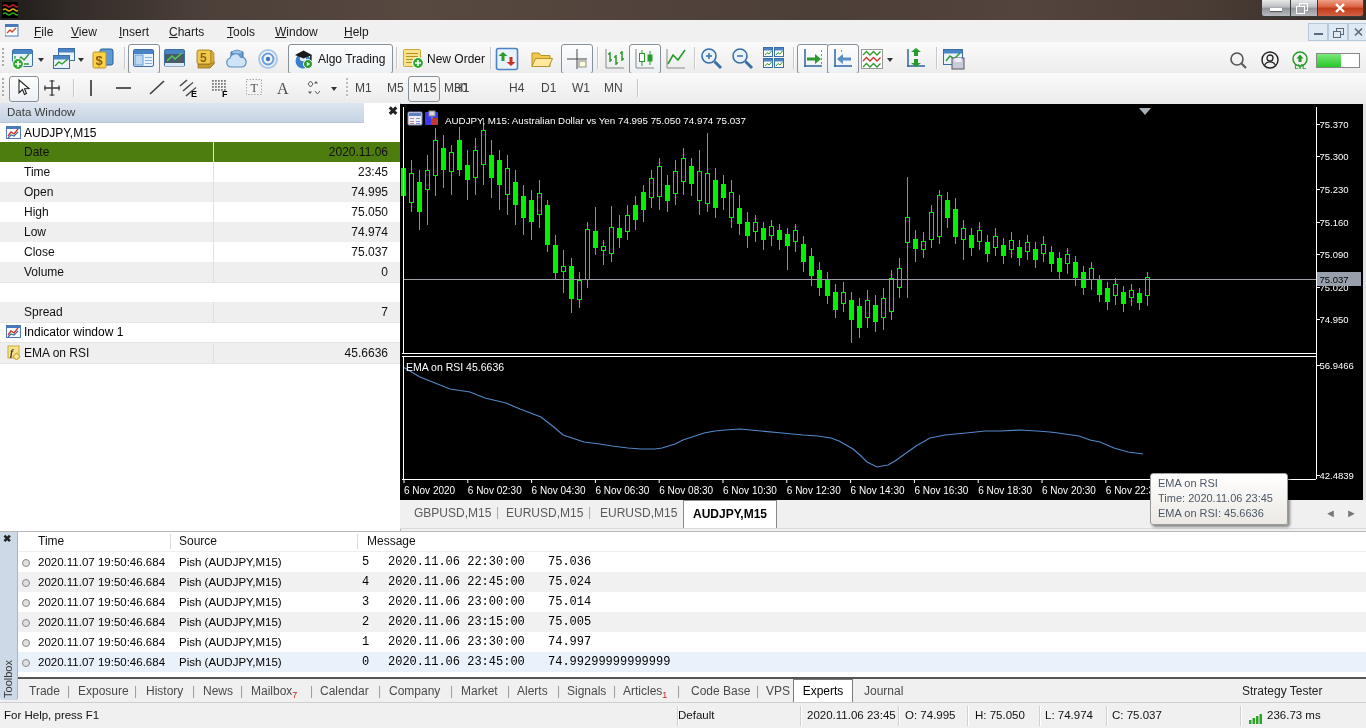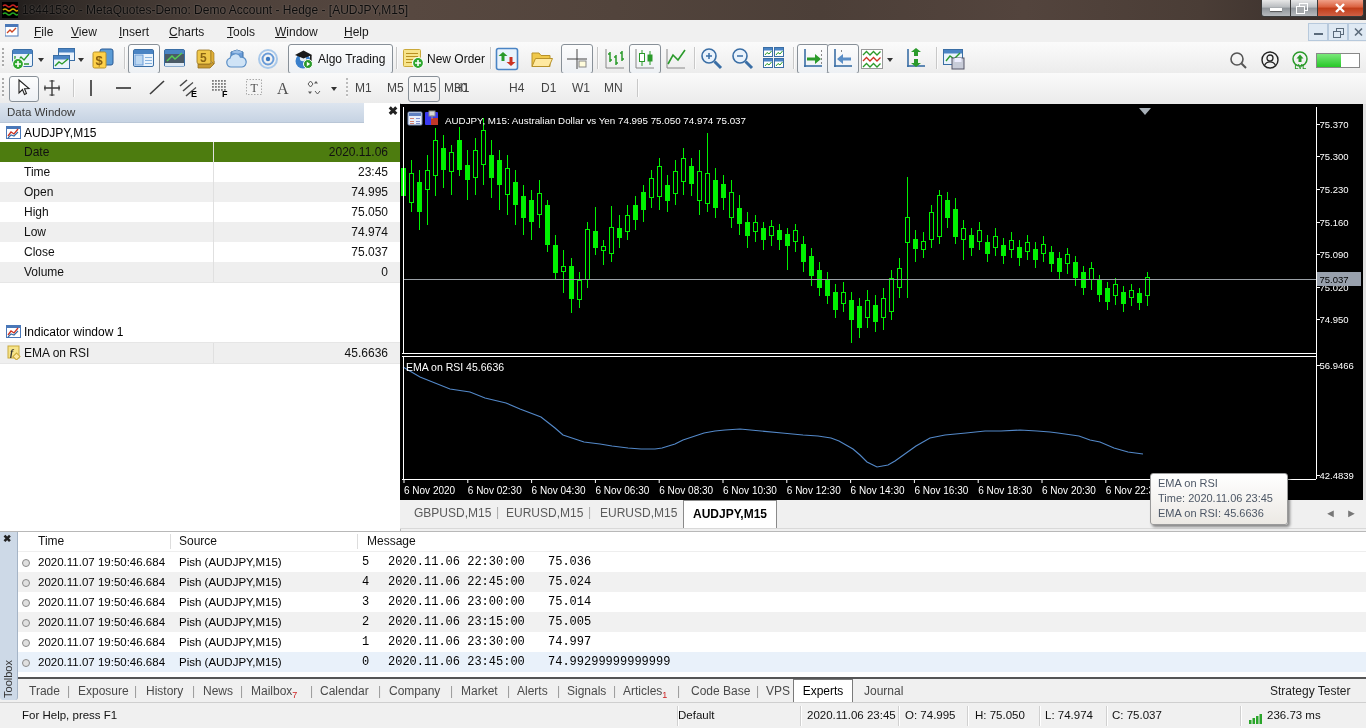--- a/index.html
+++ b/index.html
@@ -23,21 +23,20 @@
 </style></head>
 <body>
 
 <div class="abs" style="left:0;top:0;width:1366px;height:20px;background:linear-gradient(90deg,#1d1a19 0%,#332c28 5%,#4c403a 15%,#574840 30%,#52443c 45%,#4c3f38 60%,#53443d 75%,#4a3d36 88%,#352c29 100%)">
 <svg width="16" height="16" style="position:absolute;left:2px;top:2px">
       <rect width="16" height="16" fill="#000"></rect>
       <path d="M1 4 q2 -2 4 0 t4 0 t4 0 t3 0" stroke="#cc2222" fill="none" stroke-width="1.6"></path>
       <path d="M1 8 q2 -2 4 0 t4 0 t4 0 t3 0" stroke="#ddaa00" fill="none" stroke-width="1.6"></path>
       <path d="M1 12 q2 -2 4 0 t4 0 t4 0 t3 0" stroke="#22aa22" fill="none" stroke-width="1.6"></path>
     </svg>
-<div class="abs" style="left:22px;top:3px;font:12px 'Liberation Sans',sans-serif;color:#0c0c0c;text-shadow:0 0 2px rgba(255,255,255,.25)">18441530 - MetaQuotes-Demo: Demo Account - Hedge - [AUDJPY,M15]</div>
 <div class="abs" style="left:1261px;top:0;width:28px;height:16px;background:linear-gradient(#e8e8e8,#b9bcc0 45%,#8f9499 50%,#b7babd);border:1px solid #3a3a3a;border-top:none;border-bottom-right-radius:0;border-bottom-left-radius:3px">
       <div class="abs" style="left:8px;top:8px;width:12px;height:3px;background:#fff;box-shadow:0 1px 1px #555"></div>
     </div>
 <div class="abs" style="left:1290px;top:0;width:26px;height:16px;background:linear-gradient(#e8e8e8,#b9bcc0 45%,#8f9499 50%,#b7babd);border:1px solid #3a3a3a;border-top:none">
       <div class="abs" style="left:8px;top:3px;width:7px;height:6px;border:1.5px solid #fff"></div>
       <div class="abs" style="left:5px;top:6px;width:7px;height:6px;border:1.5px solid #fff;background:#a5a8ab"></div>
     </div>
 <div class="abs" style="left:1317px;top:0;width:45px;height:16px;background:linear-gradient(#f0a088,#d95f3d 45%,#c13c18 50%,#d06045);border:1px solid #3a3a3a;border-top:none;border-bottom-right-radius:3px">
       <svg width="12" height="12" style="position:absolute;left:16px;top:2px">
         <path d="M2 2 L10 10 M10 2 L2 10" stroke="#fff" stroke-width="2.4"></path>
@@ -379,20 +378,25 @@
       <div class="abs" style="left:213px;top:0;width:1px;height:20px;background:#e0e0e0"></div>
     </div>
 <div class="abs" style="left:0;top:139px;width:400px;height:20px;background:#ffffff;border-bottom:1px solid #e6e6e6">
       <div class="dwl">Close</div>
       <div class="dwv">75.037</div>
       <div class="abs" style="left:213px;top:0;width:1px;height:20px;background:#e0e0e0"></div>
     </div>
 <div class="abs" style="left:0;top:159px;width:400px;height:20px;background:#efefef;border-bottom:1px solid #e6e6e6">
       <div class="dwl">Volume</div>
       <div class="dwv">0</div>
+      <div class="abs" style="left:213px;top:0;width:1px;height:20px;background:#e0e0e0"></div>
+    </div>
+<div class="abs" style="left:0;top:199px;width:400px;height:20px;background:#efefef;border-bottom:1px solid #e6e6e6">
+      <div class="dwl">Spread</div>
+      <div class="dwv">7</div>
       <div class="abs" style="left:213px;top:0;width:1px;height:20px;background:#e0e0e0"></div>
     </div>
 <svg width="16" height="14" style="position:absolute;left:6px;top:222px">
       <rect x="0.5" y="0.5" width="14" height="12" fill="#fff" stroke="#4a78b8"></rect>
       <rect x="1" y="1" width="13" height="2" fill="#4a78b8"></rect>
       <path d="M2 10 l3 -4 l3 2 l4 -5" stroke="#cc3322" fill="none" stroke-width="1.3"></path>
       <path d="M2 12 l3 -3 l3 1 l4 -4" stroke="#3a6ea5" fill="none" stroke-width="1.1"></path>
     </svg>
 <div class="abs" style="left:24px;top:222px;font:12px 'Liberation Sans',sans-serif;color:#000">Indicator window 1</div>
 <div class="abs" style="left:0;top:239px;width:400px;height:20px;background:#efefef;border-top:1px solid #e6e6e6;border-bottom:1px solid #e6e6e6">
@@ -757,25 +761,25 @@
 <div class="bsep" style="left:240px">|</div>
 <div class="bsep" style="left:310px">|</div>
 <div class="bsep" style="left:378px">|</div>
 <div class="bsep" style="left:450px">|</div>
 <div class="bsep" style="left:507px">|</div>
 <div class="bsep" style="left:557px">|</div>
 <div class="bsep" style="left:613px">|</div>
 <div class="bsep" style="left:677px">|</div>
 <div class="bsep" style="left:756px">|</div>
 <div class="abs" style="left:793px;top:0;width:58px;height:24px;background:#fff;border:1px solid #7a7a7a;border-bottom:none;font:12px 'Liberation Sans',sans-serif;color:#000;text-align:center;line-height:23px">Experts</div>
-<div class="bt" style="left:1270px;color:#222">Strategy Tester</div>
+<div class="bt" style="left:1242px;color:#222">Strategy Tester</div>
 </div>
 </div>
 <div class="abs" style="left:0;top:702px;width:1366px;height:26px;background:#f0f0f0;border-top:1px solid #cfcfcf">
-<div class="st" style="left:22px">For Help, press F1</div>
+<div class="st" style="left:4px">For Help, press F1</div>
 <div class="st" style="left:678px">Default</div>
 <div class="st" style="left:807px">2020.11.06 23:45</div>
 <div class="st" style="left:905px">O: 74.995</div>
 <div class="st" style="left:975px">H: 75.050</div>
 <div class="st" style="left:1045px">L: 74.974</div>
 <div class="st" style="left:1112px">C: 75.037</div>
 <div class="st" style="left:1267px">236.73 ms</div>
 <div class="ssep" style="left:677px"></div>
 <div class="ssep" style="left:800px"></div>
 <div class="ssep" style="left:898px"></div>

